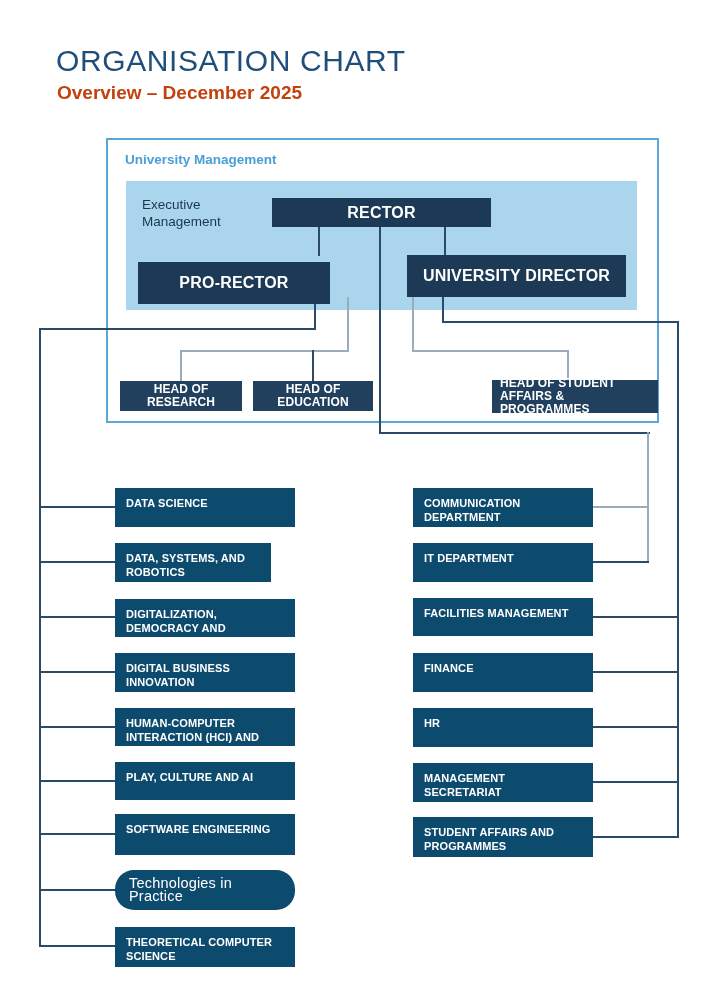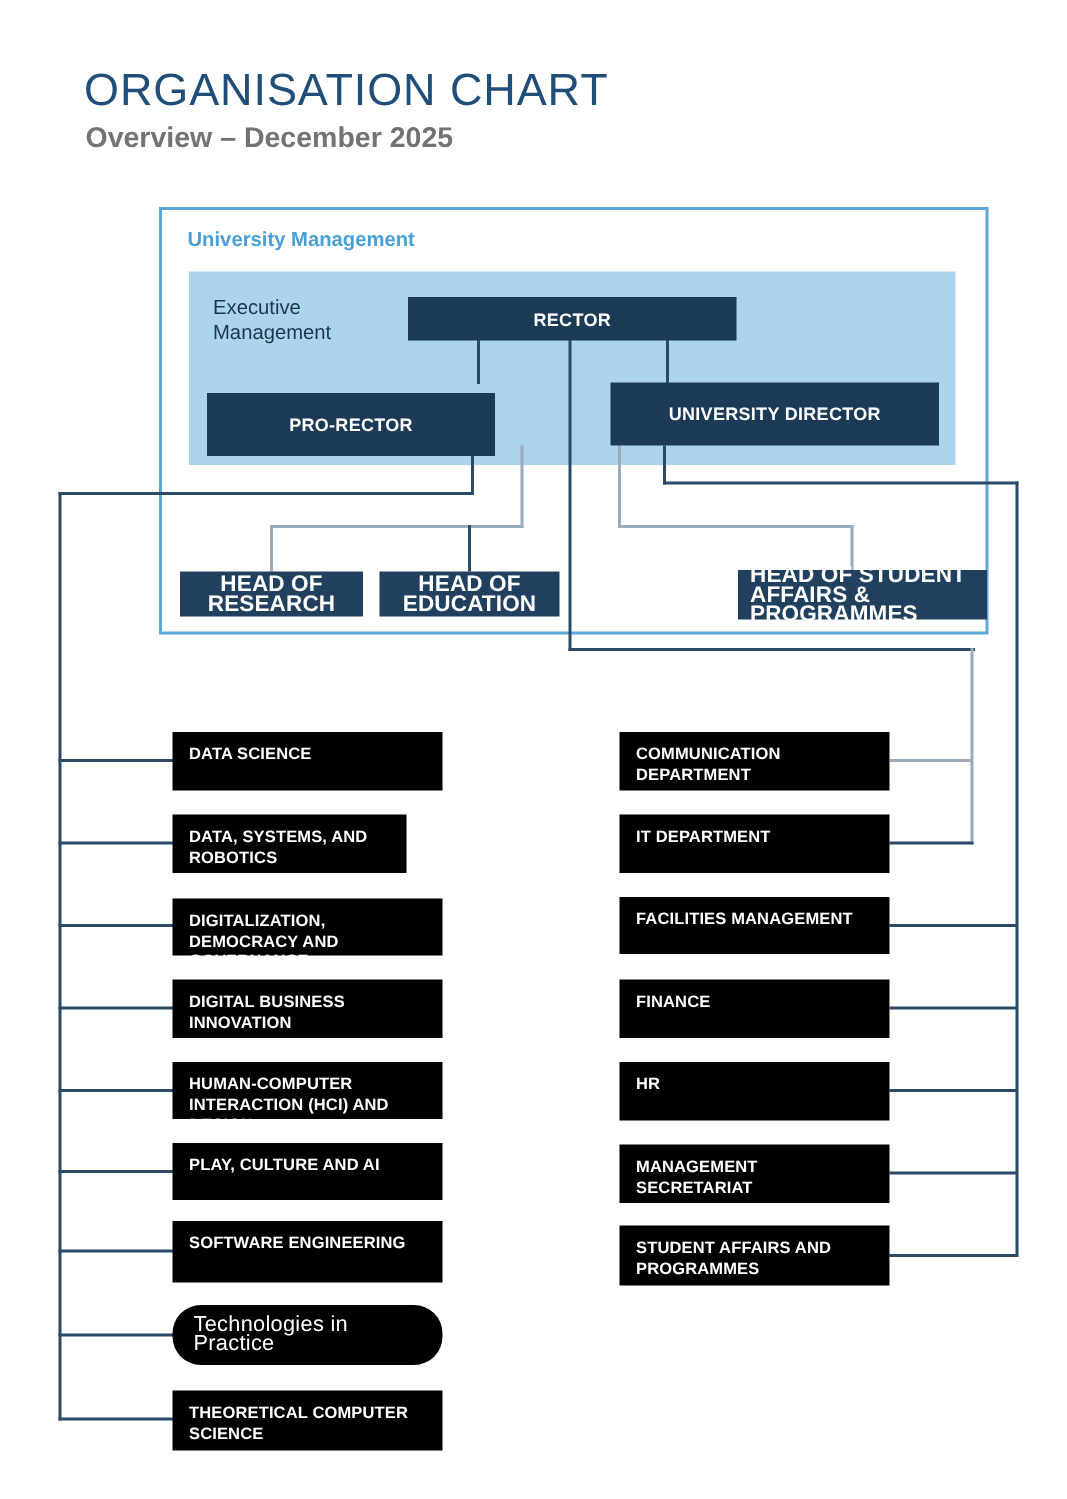--- a/index.html
+++ b/index.html
@@ -3,37 +3,37 @@
 <meta charset="utf-8">
 <style>
   html,body{margin:0;padding:0;background:#ffffff;}
   #page{
     position:relative;width:711px;height:999px;background:#ffffff;overflow:hidden;
     font-family:"Liberation Sans",sans-serif;
   }
   .abs{position:absolute;}
   
   #main-title{left:56px;top:44px;font-size:30px;letter-spacing:.6px;color:#1f4e79;font-weight:400;}
-  #sub-title{left:57px;top:82px;font-size:19px;color:#737373;font-weight:700;}
+  #sub-title{left:57px;top:82px;font-size:19px;color:#c2410c;font-weight:700;}
   
   #mgmt-border{left:106px;top:138px;width:549px;height:281px;border:2px solid #5ba7da;background:transparent;}
   #mgmt-label{left:125px;top:152px;font-size:13.5px;color:#4aa0d6;font-weight:600;}
   #exec-panel{left:126px;top:181px;width:511px;height:129px;background:#abd5ed;}
   #exec-label{left:142px;top:196px;width:110px;font-size:13.5px;line-height:17px;color:#1b3750;font-weight:400;}
   
   .line{position:absolute;}
   .dark{background:#2b4a66;}
   .gray{background:#9aacbb;}
   
   .nbox{position:absolute;background:#1c3a56;color:#ffffff;display:flex;align-items:center;justify-content:center;
-        font-weight:700;font-size:12px;text-align:center;letter-spacing:.2px;}
-  .hbox{position:absolute;background:#20405e;color:#ffffff;font-weight:700;font-size:15px;letter-spacing:.1px;
+        font-weight:700;font-size:16px;text-align:center;letter-spacing:.2px;}
+  .hbox{position:absolute;background:#20405e;color:#ffffff;font-weight:700;font-size:12px;letter-spacing:.1px;
         display:flex;align-items:center;justify-content:center;text-align:center;line-height:13px;}
   .hbox.left-al{justify-content:flex-start;text-align:left;padding:0 8px;box-sizing:border-box;}
-  .dept{position:absolute;background:#000000;color:#ffffff;font-weight:700;font-size:11px;line-height:13.5px;
+  .dept{position:absolute;background:#0c4a6e;color:#ffffff;font-weight:700;font-size:11px;line-height:13.5px;
         padding:9px 10px 0 11px;box-sizing:border-box;letter-spacing:.1px;}
   .dept.vcenter{display:flex;align-items:center;padding-top:0;font-weight:400;font-size:14.5px;letter-spacing:.2px;padding-left:14px;border-radius:19px;}
 </style>
 </head>
 <body>
 
 <div id="page">
 
   <div class="abs" id="main-title">ORGANISATION CHART</div>
   <div class="abs" id="sub-title">Overview – December 2025</div>

